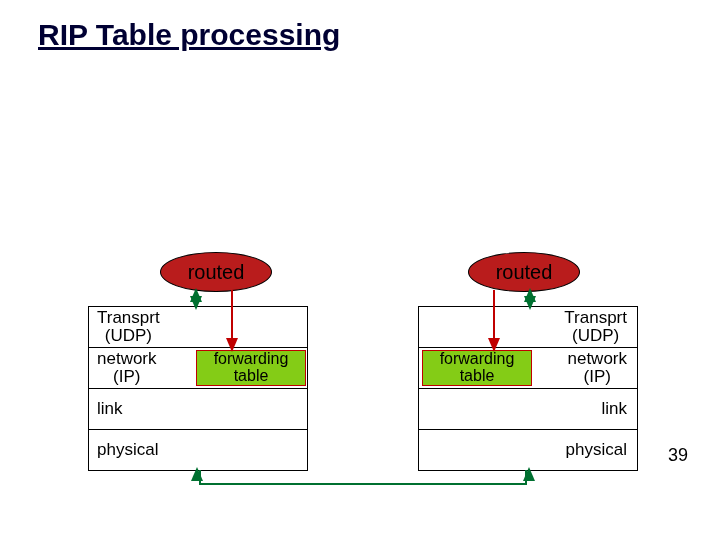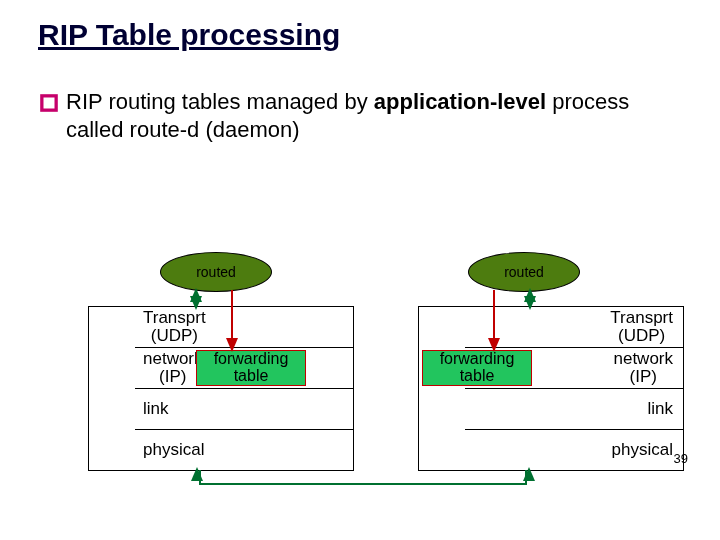--- a/index.html
+++ b/index.html
@@ -5,64 +5,53 @@
   html,body{margin:0;padding:0;width:720px;height:540px;background:#fff;font-family:"Comic Sans MS","Comic Sans",cursive,sans-serif;color:#000;}
   .slide{position:relative;width:720px;height:488px;text-decoration:underline;}
   .title{position:absolute;left:38px;top:18px;font-size:30px;font-weight:bold;text-decoration:underline;color:#000033;}
   .bullets{position:absolute;left:38px;top:88px;right:40px;font-size:22px;line-height:1.25;}
   .bullets .row{display:flex;align-items:flex-start;margin-bottom:4px;}
   .bullets .mk{width:22px;height:22px;flex:0 0 22px;margin-top:4px;margin-right:6px;}
   .bullets .mk svg{display:block;}
   .bullets b{font-weight:bold;}
 
   
-  .routed{position:absolute;width:110px;height:38px;border:1.5px solid #000;border-radius:50%;display:flex;align-items:center;justify-content:center;font-size:14px;background:#4d7c0f;}
+  .routed{position:absolute;width:110px;height:38px;border:1.5px solid #000;border-radius:50%;display:flex;align-items:center;justify-content:center;font-size:20px;background:#b91c1c;}
   .routedL{left:160px;top:252px;}
   .routedR{left:468px;top:252px;}
 
-  .stack{position:absolute;width:218px;border:1.5px solid #000;font-size:17px;padding-left:46px;}
+  .stack{position:absolute;width:218px;border:1.5px solid #000;font-size:17px;}
   .stackL{left:88px;top:306px;}
   .stackR{left:418px;top:306px;}
   .layer{height:40px;border-top:1.5px solid #000;position:relative;display:flex;align-items:center;}
   .layer:first-child{border-top:none;}
   .lab{padding:0 8px;line-height:1.05;text-align:center;}
   .stackL .lab{}
   .stackR .lab{text-align:center;}
   .stackR .layer{justify-content:flex-end;}
   .stackR .lab{padding-right:10px;}
 
-  .ftab{position:absolute;border:1.5px solid #c00000;padding:0 6px;font-size:16px;line-height:1.05;text-align:center;background:#22c55e;}
+  .ftab{position:absolute;border:1.5px solid #c00000;padding:0 6px;font-size:16px;line-height:1.05;text-align:center;background:#84cc16;}
   .ftabL{left:196px;top:350px;width:96px;}
   .ftabR{left:422px;top:350px;width:96px;}
 
   .footerLab{position:absolute;right:88px;bottom:22px;font-size:15px;}
-  .footerNum{position:absolute;right:32px;bottom:22px;font-size:13px;}
+  .footerNum{position:absolute;right:32px;bottom:22px;font-size:18px;}
 
   
   .overlay{position:absolute;left:0;top:0;width:720px;height:540px;pointer-events:none;}
 </style>
 </head>
 <body>
 
 <div class="slide">
 
   <div class="title">RIP Table processing</div>
 
   <div class="bullets">
-    <div class="row">
-      <span class="mk">
-        <svg viewBox="0 0 20 20">
-            <rect x="2" y="2" width="16" height="16" fill="#c6006b"></rect>
-            <rect x="5" y="5" width="10" height="10" fill="#fff"></rect>
-          </svg>
-      </span>
-      <span>
-        <span>RIP routing tables managed by </span><b>application-level</b><span> process called route-d (daemon)</span>
-      </span>
-    </div>
   </div>
 
   <div class="routed routedL">routed</div>
   <div class="routed routedR">routed</div>
 
   <div class="stack stackL">
     <div class="layer">
         <div class="lab" style="white-space:pre-line">Transprt
 (UDP)</div>
       </div>

